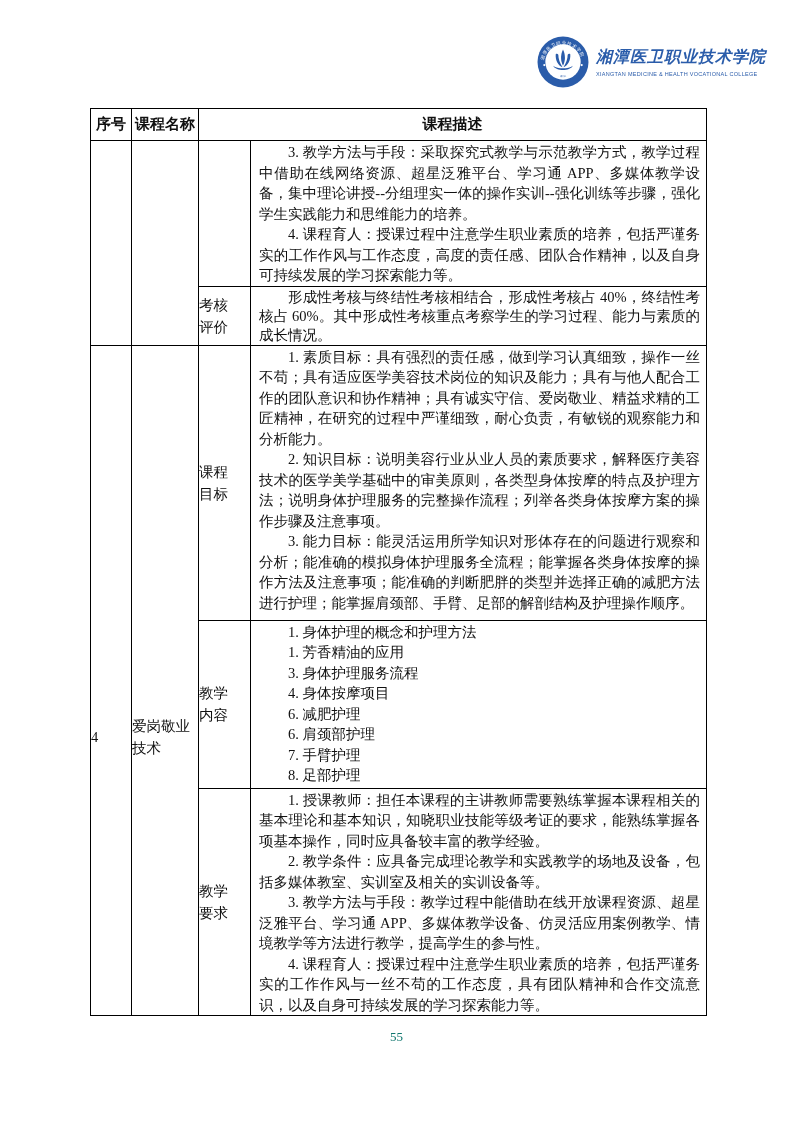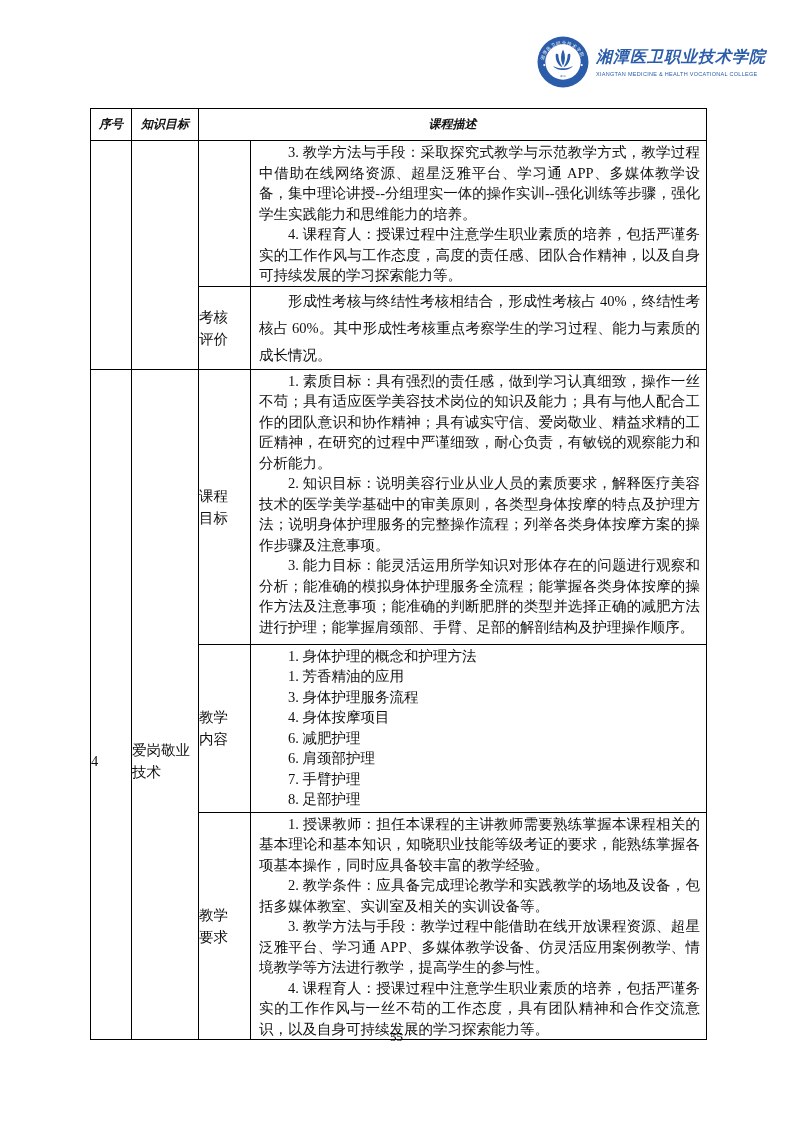--- a/index.html
+++ b/index.html
@@ -28,41 +28,40 @@
   
   .doc-table {
     position:absolute; left:90px; top:108px;
     border-collapse:collapse; table-layout:fixed; width:616px;
     border:1.5px solid #000;
   }
   .doc-table th, .doc-table td {
     border:1px solid #000; overflow:hidden; background:#fff;
   }
   .doc-table th {
-    font-size:12px; font-weight:bold; text-align:center;
+    font-size:15px; font-weight:bold; text-align:center;
     vertical-align:middle;
-    font-style:italic;
   }
   .idx-cell, .name-cell, .label-cell {
     font-size:14.5px; text-align:left; vertical-align:middle;
     white-space:pre-line; line-height:22px;
   }
   .offset-down { padding-top:114px; }   
   .desc-cell {
     font-size:14.5px; line-height:20.5px;
     padding:1px 6px 0 8px; vertical-align:top;
     text-align:justify;
   }
   .desc-cell p { text-indent:2em; }
-  .eval-cell { line-height:27px;margin-top:32px; }
+  .eval-cell { line-height:19px;margin-top:32px; }
 
   
   .page-number {
     position:absolute; top:1029px; left:0; width:100%;
-    text-align:center; font-size:13px; color:#000000;
+    text-align:center; font-size:13px; color:#0f766e;
   }
 </style>
 </head>
 <body>
 
 <div class="page">
 
   <div class="logo">
     <svg class="logo-emblem" viewBox="0 0 100 100" xmlns="http://www.w3.org/2000/svg">
       <circle cx="50" cy="50" r="49" fill="#2a5caa"></circle>
@@ -90,21 +89,21 @@
   <table class="doc-table">
     <colgroup>
       <col style="width:41px">
         <col style="width:67px">
         <col style="width:52px">
         <col style="width:456px">
     </colgroup>
     <tbody>
         <tr style="height:32px">
       <th>序号</th>
-      <th>知识目标</th>
+      <th>课程名称</th>
       <th colspan="2">课程描述</th>
     </tr>
 
     <tr style="height:130px">
       <td rowspan="2" class="idx-cell"></td>
       <td rowspan="2" class="name-cell"></td>
       <td class="label-cell"></td>
       <td class="desc-cell">
             <p>3. 教学方法与手段：采取探究式教学与示范教学方式，教学过程中借助在线网络资源、超星泛雅平台、学习通 APP、多媒体教学设备，集中理论讲授--分组理实一体的操作实训--强化训练等步骤，强化学生实践能力和思维能力的培养。</p>
             <p>4. 课程育人：授课过程中注意学生职业素质的培养，包括严谨务实的工作作风与工作态度，高度的责任感、团队合作精神，以及自身可持续发展的学习探索能力等。</p>

